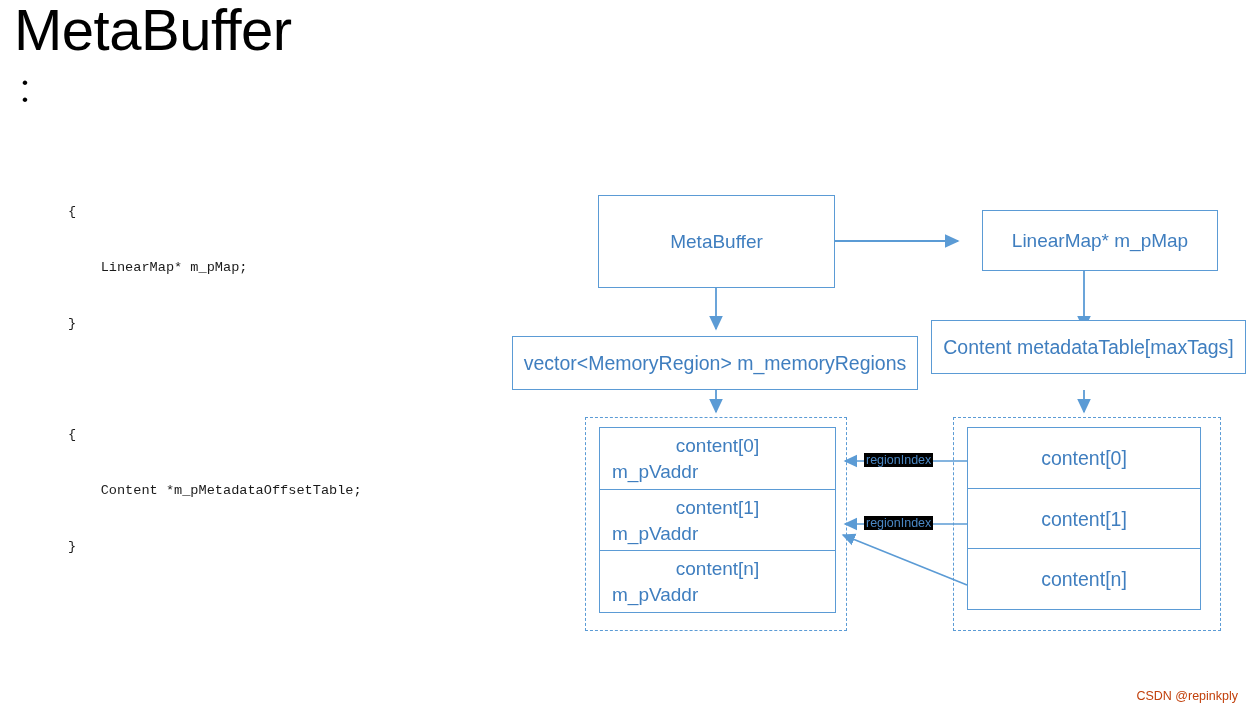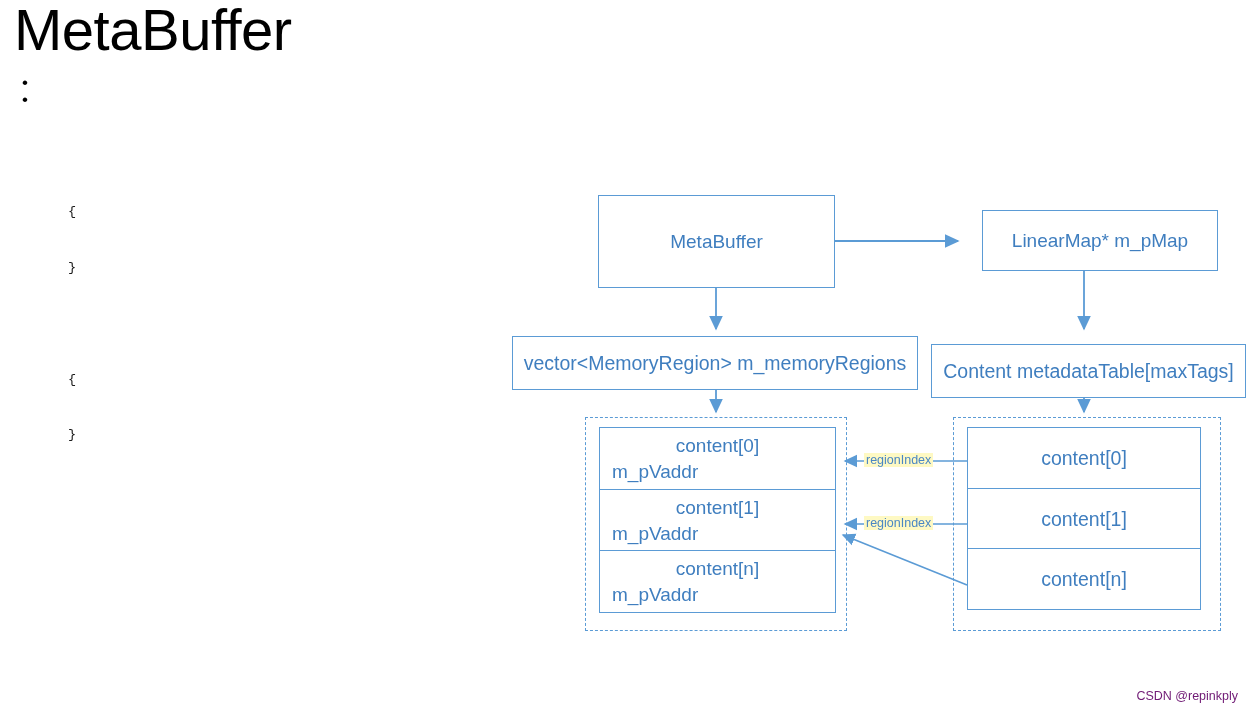--- a/index.html
+++ b/index.html
@@ -90,21 +90,21 @@
     display: flex;
     align-items: center;
     justify-content: center;
     font-size: 19px;
     white-space: nowrap;
   }
 
   #box-metabuffer { left: 598px; top: 195px; width: 237px; height: 93px; }
   #box-linearmap  { left: 966px; top: 210px; width: 236px; height: 61px; margin-left: 16px; }
   #box-memregions { left: 512px; top: 336px; width: 406px; height: 54px; font-size: 19.5px; }
-  #box-metatable  { left: 931px; top: 344px; width: 315px; height: 54px; font-size: 19.5px; }
+  #box-metatable  { left: 931px; top: 320px; width: 315px; height: 54px; font-size: 19.5px; }
 
   
   .dash-group {
     position: absolute;
     box-sizing: border-box;
     border: 1.8px dashed #5b9bd5;
     background: transparent;
   }
   #group-left  { left: 585px; top: 417px; width: 262px; height: 214px; }
   #group-right { left: 953px; top: 417px; width: 268px; height: 214px; }
@@ -141,57 +141,59 @@
     line-height: 26px;
     white-space: nowrap;
   }
   .cell-right .cell-title { font-size: 19.5px; }
 
   
   .edge-label {
     position: absolute;
     font-size: 12.5px;
     color: #4a87c4;
-    background: #fef9c3;
+    background: #000000;
     padding: 0 2px;
     white-space: nowrap;
   }
   #label-regionindex-0 { left: 864px; top: 453px; }
   #label-regionindex-1 { left: 864px; top: 516px; }
 
   
   #watermark {
     position: absolute;
     right: 14px;
     bottom: 10px;
     font-size: 12.5px;
-    color: #701a75;
+    color: #c2410c;
     white-space: nowrap;
     margin-top: 17px;
   }
 </style>
 </head>
 <body>
 
 <div id="slide-title">MetaBuffer</div>
 
 <div id="bullet-list">
   <div class="bullet-row">
     <span class="bullet-dot">•</span>
   </div>
   <div class="bullet-row">
     <span class="bullet-dot">•</span>
   </div>
 </div>
 
 <div id="code-block">
   <div class="code-line">{</div>
+  <div class="code-line">    LinearMap* m_pMap;</div>
   <div class="code-line">}</div>
   <div class="code-blank"></div>
   <div class="code-line">{</div>
+  <div class="code-line">    Content *m_pMetadataOffsetTable;</div>
   <div class="code-line">}</div>
   
   
   
   
   
   
   
   
   

